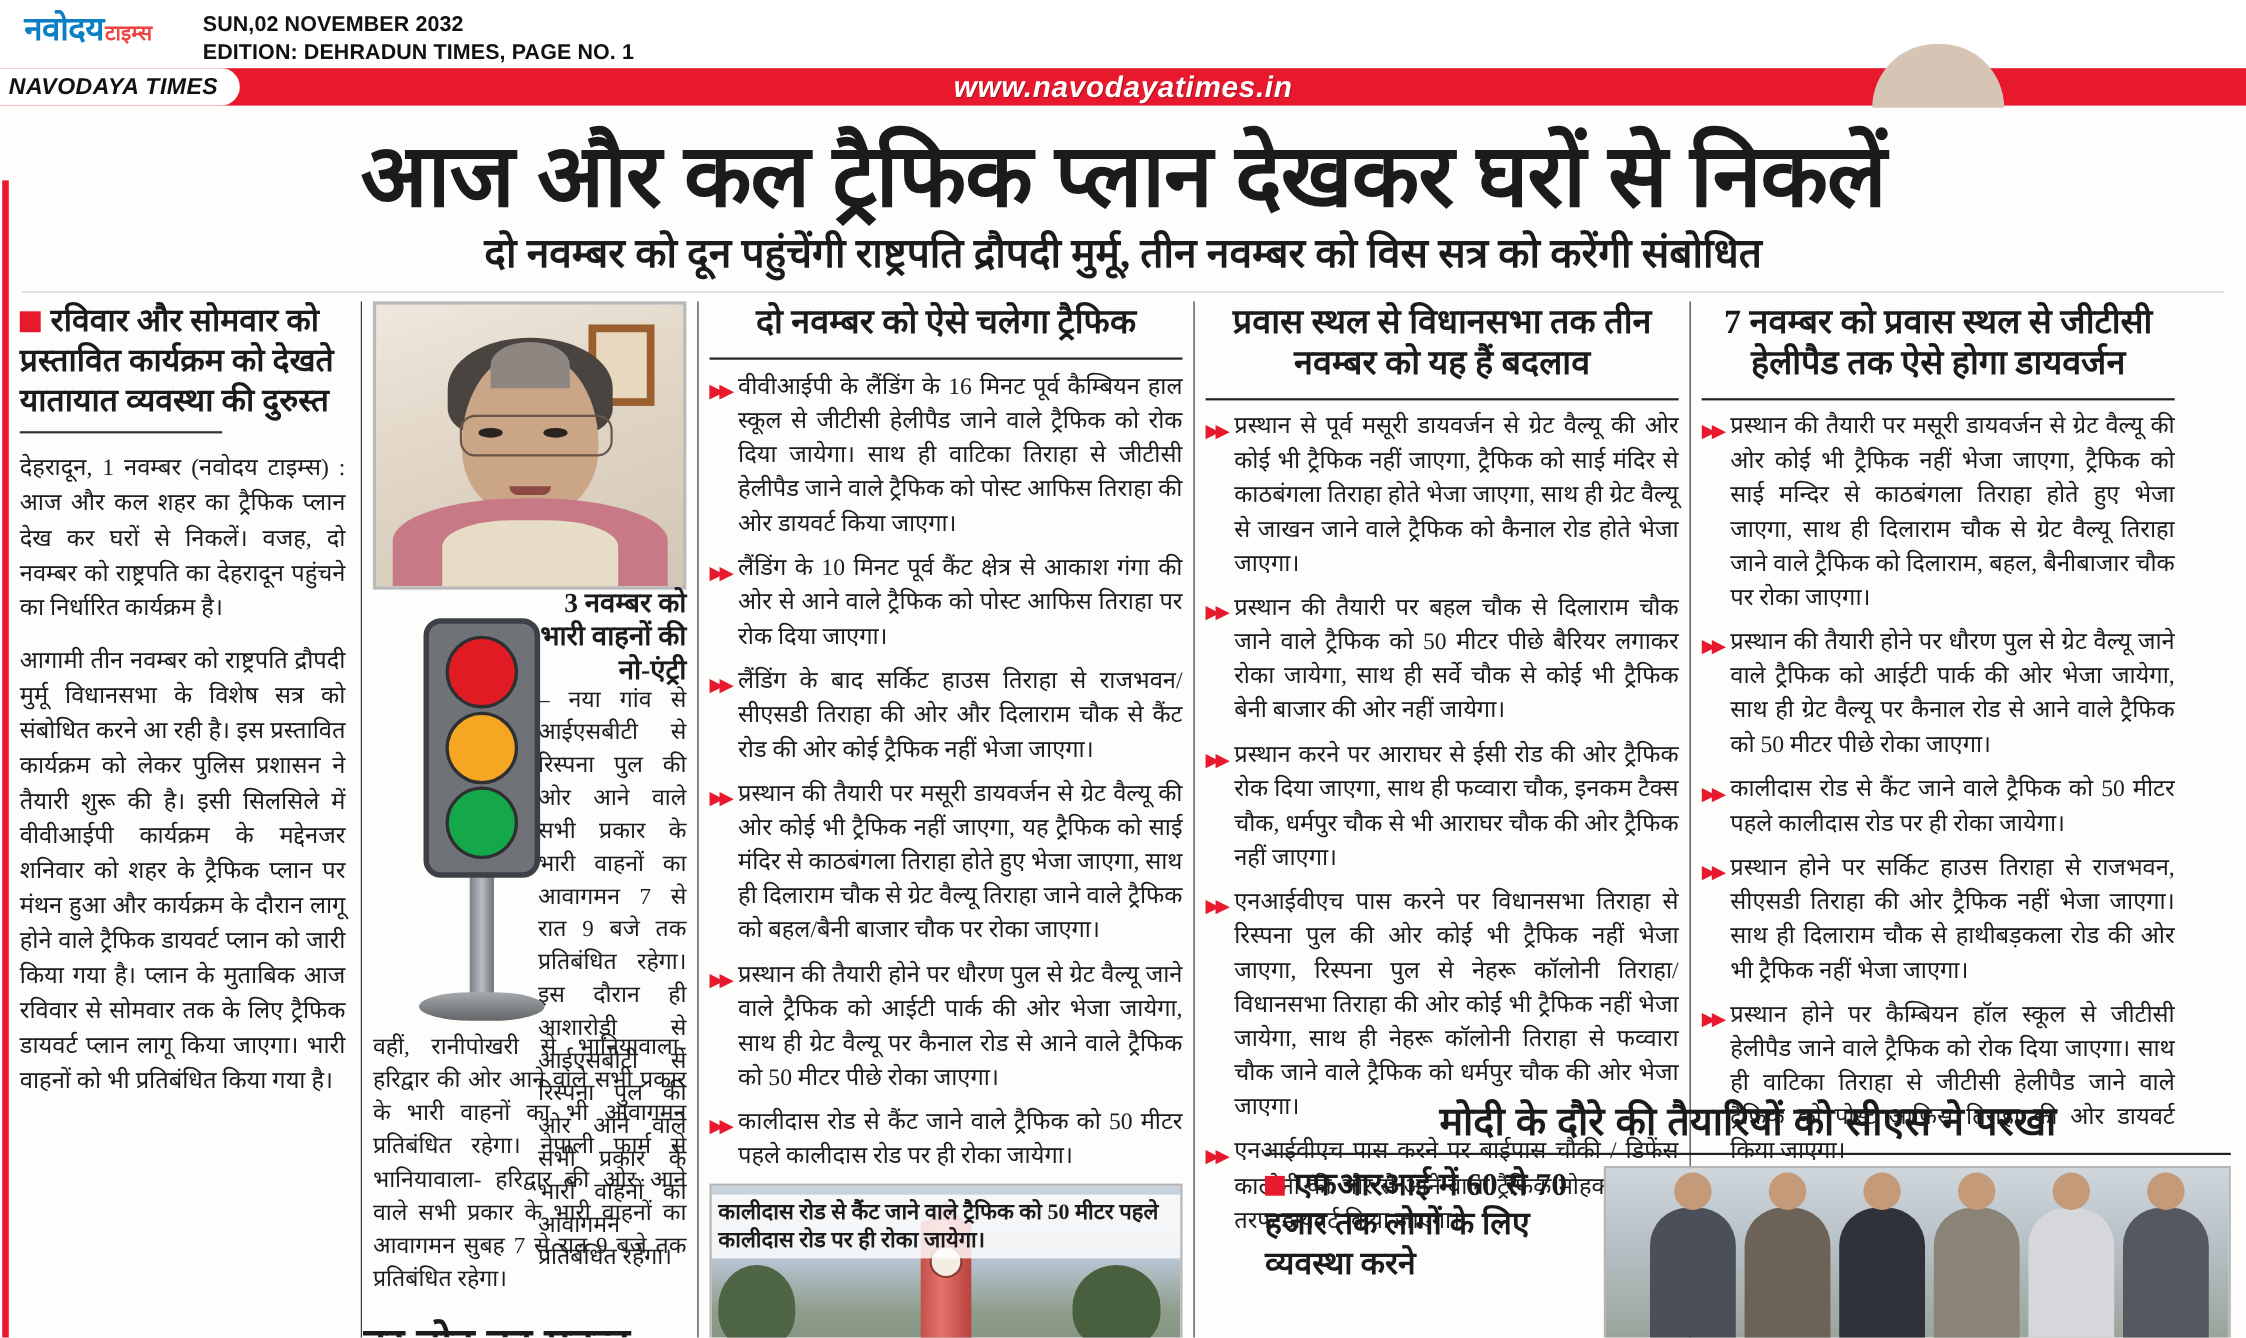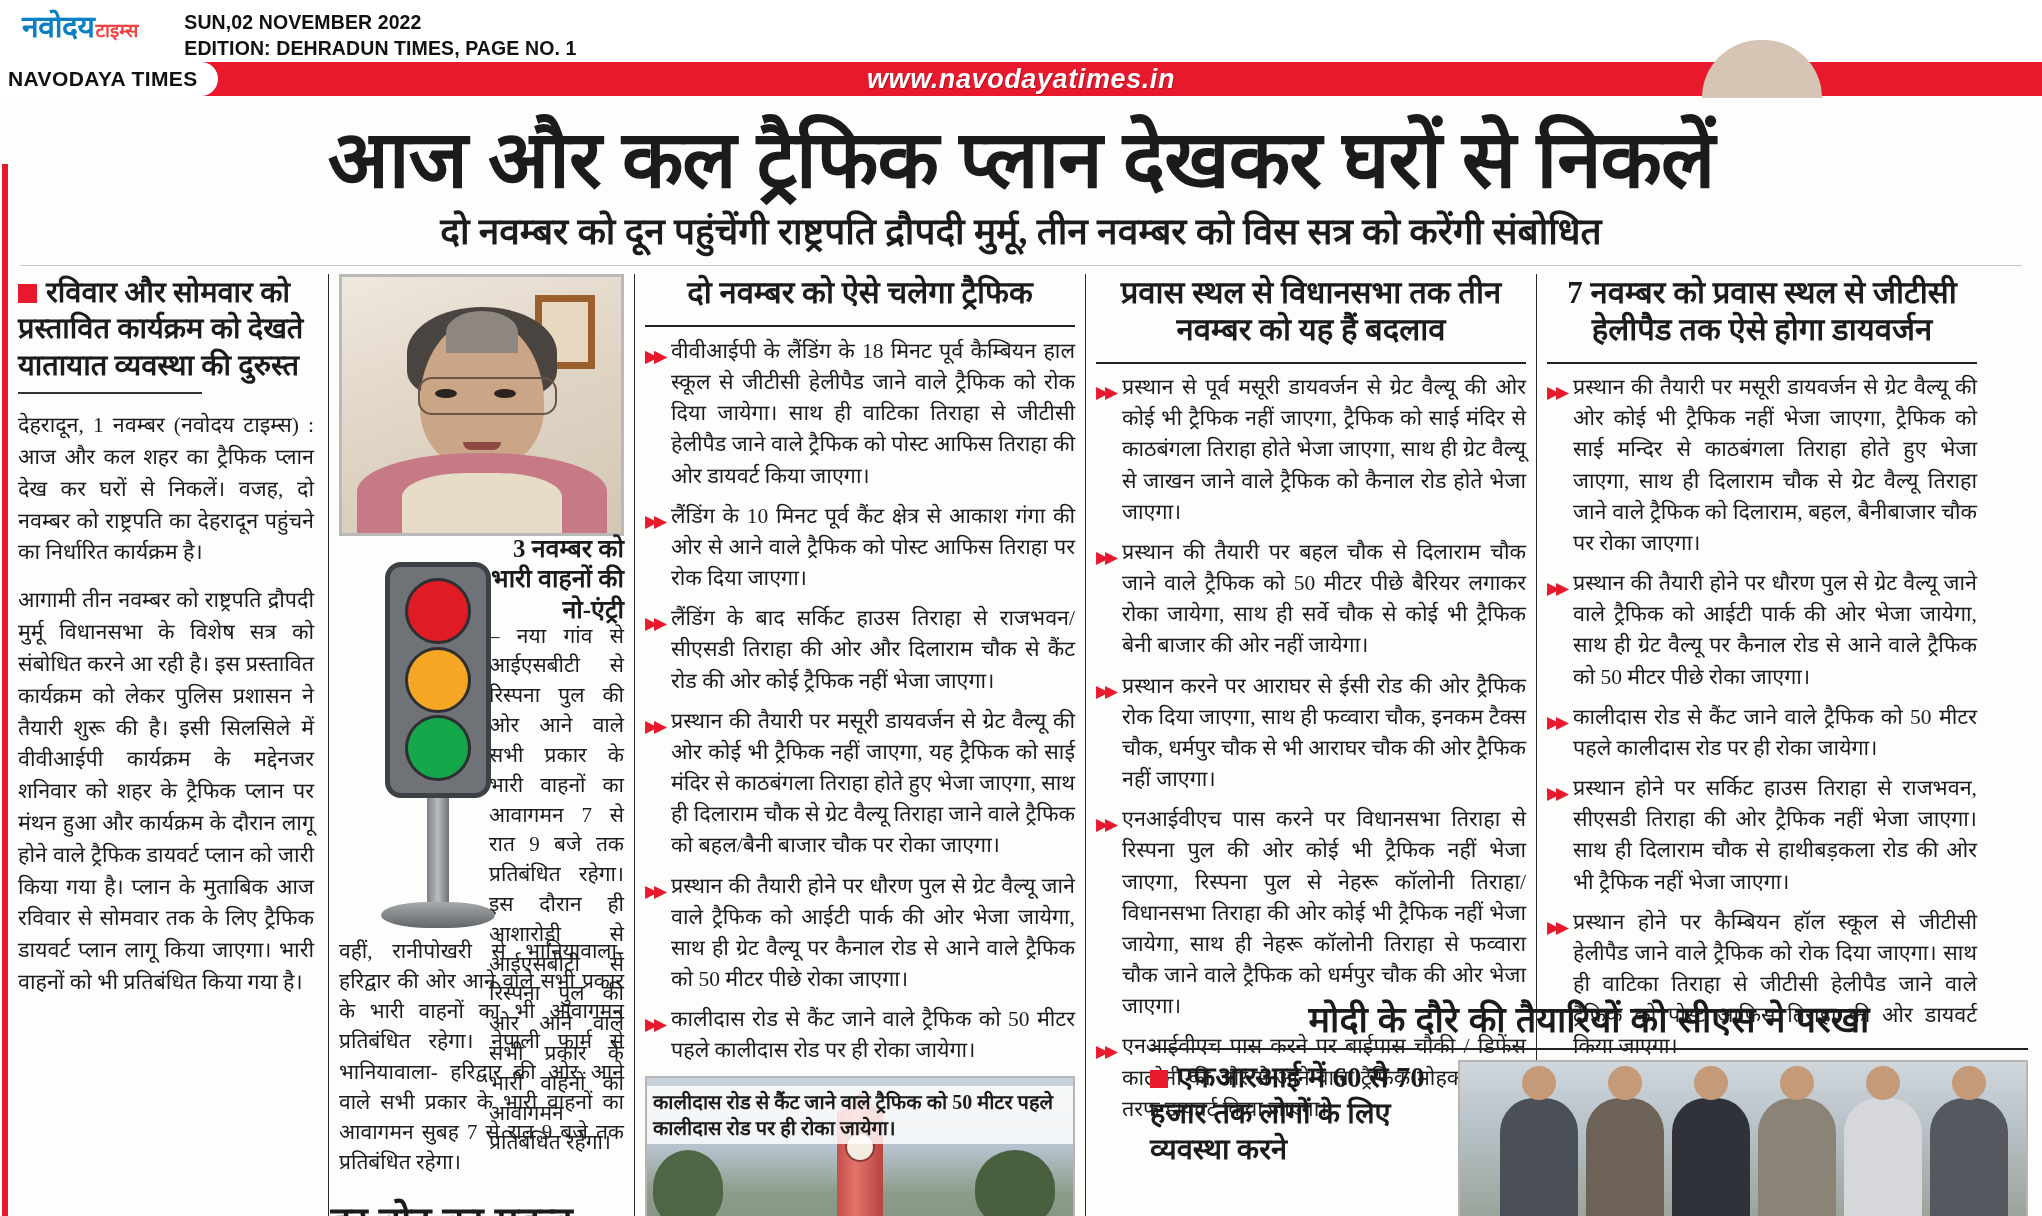--- a/index.html
+++ b/index.html
@@ -80,20 +80,21 @@
     min-width: 218px;
     background: #ffffff;
     border-radius: 0 17px 17px 0;
     display: flex;
     align-items: center;
     padding-left: 8px;
     box-sizing: border-box;
   }
   .redbar .nt-tab span {
     font-family: "Liberation Sans", sans-serif;
+    font-style: italic;
     font-weight: bold;
     font-size: 21px;
     color: #111;
     letter-spacing: 0.4px;
   }
   .redbar .site {
     font-family: "Liberation Sans", sans-serif;
     font-style: italic;
     font-weight: bold;
     font-size: 27px;
@@ -475,21 +476,21 @@
 <body>
 
 <div class="page">
 
   <div class="masthead">
     <div class="logo-block">
       <span class="logo-hi">नवोदय</span>
       <span class="logo-hi-2">टाइम्स</span>
     </div>
     <div class="edition-block">
-      <div>SUN,02 NOVEMBER 2022</div>
+      <div>SUN,02 NOVEMBER 2032</div>
       <div>EDITION: DEHRADUN TIMES, PAGE NO. 1</div>
     </div>
   </div>
 
   <div class="redbar">
     <div class="nt-tab">
       <span>NAVODAYA TIMES</span>
     </div>
     <div class="corner-circle"></div>
     <div class="site">www.navodayatimes.in</div>
@@ -546,21 +547,21 @@
         <div class="col2-tail">वहीं, रानीपोखरी से भानियावाला-हरिद्वार की ओर आने वाले सभी प्रकार के भारी वाहनों का भी आवागमन प्रतिबंधित रहेगा। नेपाली फार्म से भानियावाला- हरिद्वार की ओर आने वाले सभी प्रकार के भारी वाहनों का आवागमन सुबह 7 से रात 9 बजे तक प्रतिबंधित रहेगा।</div>
       </div>
 
       <div class="vdiv"></div>
 
       <div class="col col3">
         <div class="sec-head">दो नवम्बर को ऐसे चलेगा ट्रैफिक</div>
         <div class="sec-rule"></div>
         <ul class="bl">
           <li><span class="chev">▶▶</span></li>
-          <li><span class="chev">▶▶</span><span>वीवीआईपी के लैंडिंग के 18 मिनट पूर्व कैम्बियन हाल स्कूल से जीटीसी हेलीपैड जाने वाले ट्रैफिक को रोक दिया जायेगा। साथ ही वाटिका तिराहा से जीटीसी हेलीपैड जाने वाले ट्रैफिक को पोस्ट आफिस तिराहा की ओर डायवर्ट किया जाएगा।</span></li>
+          <li><span class="chev">▶▶</span><span>वीवीआईपी के लैंडिंग के 16 मिनट पूर्व कैम्बियन हाल स्कूल से जीटीसी हेलीपैड जाने वाले ट्रैफिक को रोक दिया जायेगा। साथ ही वाटिका तिराहा से जीटीसी हेलीपैड जाने वाले ट्रैफिक को पोस्ट आफिस तिराहा की ओर डायवर्ट किया जाएगा।</span></li>
           <li><span class="chev">▶▶</span><span>लैंडिंग के 10 मिनट पूर्व कैंट क्षेत्र से आकाश गंगा की ओर से आने वाले ट्रैफिक को पोस्ट आफिस तिराहा पर रोक दिया जाएगा।</span></li>
           <li><span class="chev">▶▶</span><span>लैंडिंग के बाद सर्किट हाउस तिराहा से राजभवन/ सीएसडी तिराहा की ओर और दिलाराम चौक से कैंट रोड की ओर कोई ट्रैफिक नहीं भेजा जाएगा।</span></li>
           <li><span class="chev">▶▶</span><span>प्रस्थान की तैयारी पर मसूरी डायवर्जन से ग्रेट वैल्यू की ओर कोई भी ट्रैफिक नहीं जाएगा, यह ट्रैफिक को साई मंदिर से काठबंगला तिराहा होते हुए भेजा जाएगा, साथ ही दिलाराम चौक से ग्रेट वैल्यू तिराहा जाने वाले ट्रैफिक को बहल/बैनी बाजार चौक पर रोका जाएगा।</span></li>
           <li><span class="chev">▶▶</span><span>प्रस्थान की तैयारी होने पर धौरण पुल से ग्रेट वैल्यू जाने वाले ट्रैफिक को आईटी पार्क की ओर भेजा जायेगा, साथ ही ग्रेट वैल्यू पर कैनाल रोड से आने वाले ट्रैफिक को 50 मीटर पीछे रोका जाएगा।</span></li>
           <li><span class="chev">▶▶</span><span>कालीदास रोड से कैंट जाने वाले ट्रैफिक को 50 मीटर पहले कालीदास रोड पर ही रोका जायेगा।</span></li>
         </ul>
         <div class="photo2">
           <div class="tree t1"></div>
 
           <div class="tree t3"></div>

